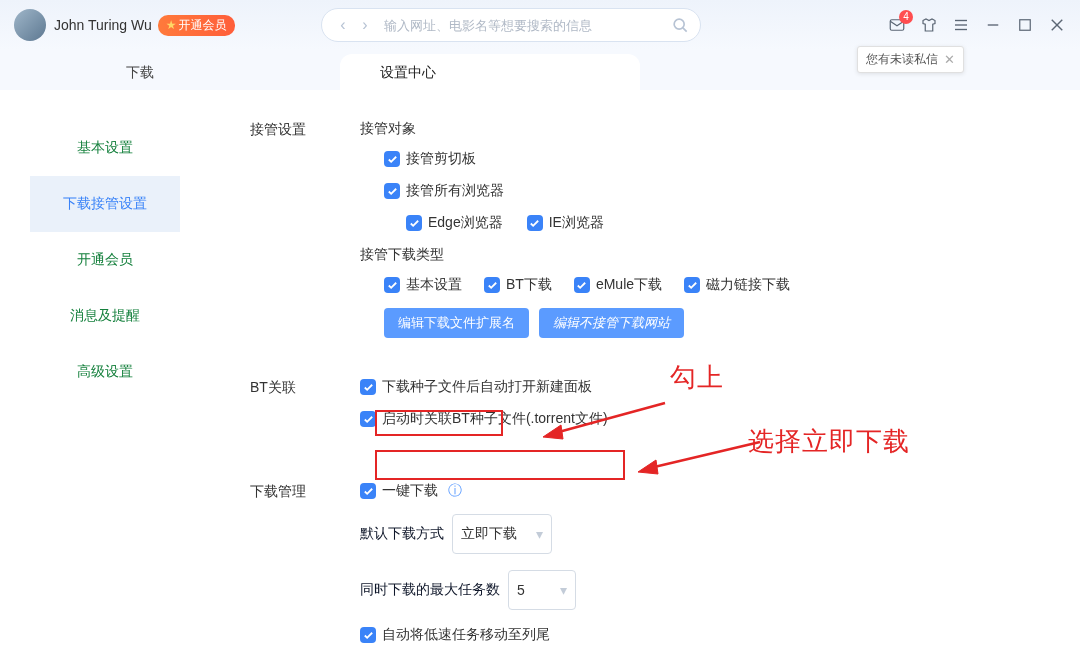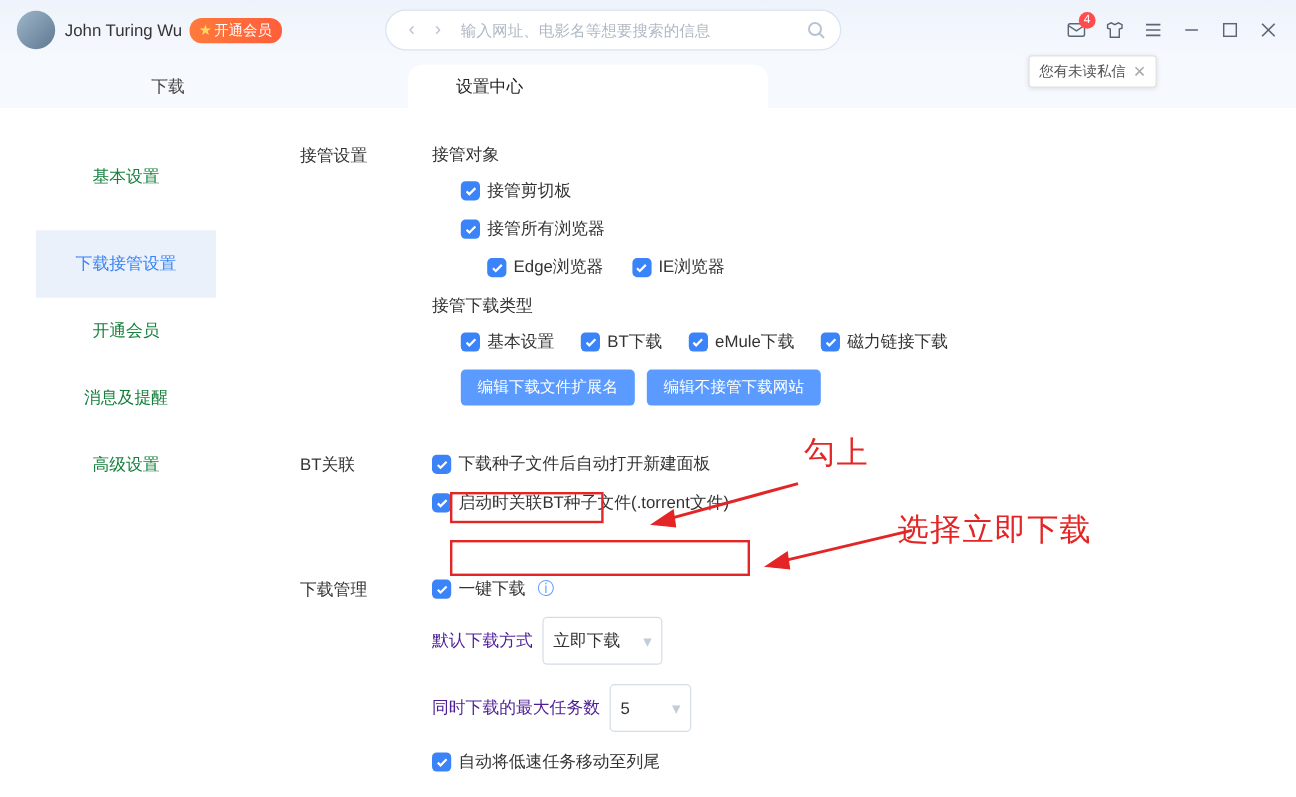--- a/index.html
+++ b/index.html
@@ -27,45 +27,45 @@
     .tab { padding:10px 48px 8px; font-size:14px; color:#444; position:relative; }
     .tab.active { color:#222; font-weight:500; }
     .tab-container { display:flex; position:relative; z-index:2;}
     .tab-bg { position:absolute; bottom:0; left:340px; width:300px; height:36px; background:#fff; border-radius:12px 12px 0 0; }
     .tab-bg::before,.tab-bg::after{content:"";position:absolute;bottom:0;width:18px;height:18px;}
 
     
     .main { display:flex; height:574px; background:#fff; }
     .sidebar { width:200px; background:#fff; padding-top:30px; padding-left:30px;}
     .sidebar-item { height:56px; display:flex; align-items:center; justify-content:center; font-size:14px; color:#15803d; width:150px; cursor:pointer;}
-    .sidebar-item.active { background:#eaf1fa; color:#3a83f8;margin-top:16px; }
+    .sidebar-item.active { background:#eaf1fa; color:#3a83f8; }
 
     .content { flex:1; padding:30px 40px 0 50px; overflow:visible; font-size:14px; color:#333; position:relative; }
     .section { display:flex; margin-bottom:20px; }
     .section-label { width:110px; flex:none; color:#333; font-size:14px; padding-top:1px;}
     .section-body { flex:1; }
     .subhead { font-size:14px; color:#333; margin-bottom:12px;}
     .row { display:flex; align-items:center; flex-wrap:wrap; gap:10px 22px; margin-bottom:14px;}
     .row.indent { padding-left:24px;}
     .chk { display:inline-flex; align-items:center; gap:6px; font-size:14px; color:#333;}
     .chkbox { width:16px; height:16px; border-radius:4px; background:#3a83f8; display:inline-flex; align-items:center; justify-content:center; flex:none;}
     .chkbox svg { width:11px; height:11px; }
     .btn { background:#5b9bff; color:#fff; border:none; border-radius:4px; padding:6px 14px; font-size:13px; cursor:pointer;}
-    .btn + .btn { margin-left:10px;}
+    .btn + .btn { margin-left:10px;font-style:italic;}
     .btnrow { margin: 10px 0 20px 24px; display:flex; }
 
     .hl-box1 { position:absolute; border:2px solid #e42525; z-index:3; pointer-events:none;}
     #hl1 { left:375px; top:410px; width:128px; height:26px; }
     #hl2 { left:375px; top:450px; width:250px; height:30px; }
     .arrow { position:absolute; z-index:3; pointer-events:none; stroke:#e42525; fill:#e42525; }
     .ann-text { position:absolute; z-index:3; color:#e42525; font-size:26px; pointer-events:none; letter-spacing:1px;}
 
     .select { display:inline-flex; align-items:center; border:1px solid #d5dce5; border-radius:4px; height:40px; padding:0 8px; gap:8px; min-width:100px; justify-content:space-between; background:#fff;}
     .select .caret { color:#c3ccd8; }
-    .labeltext { font-size:14px; color:#4c1d95; margin-right:8px;}
+    .labeltext { font-size:14px; color:#0f172a; margin-right:8px;}
     .info-icon { color:#5b9bff; margin-left:4px; font-size:14px; }
     .row2 { display:flex; align-items:center; margin-bottom:16px;}
   </style>
 </head>
 <body>
 
 <div class="titlebar">
   <div class="avatar"></div>
   <span class="username">John Turing Wu</span>
   <span class="vip-btn"><span class="vip-star">★</span><span>开通会员</span></span>

